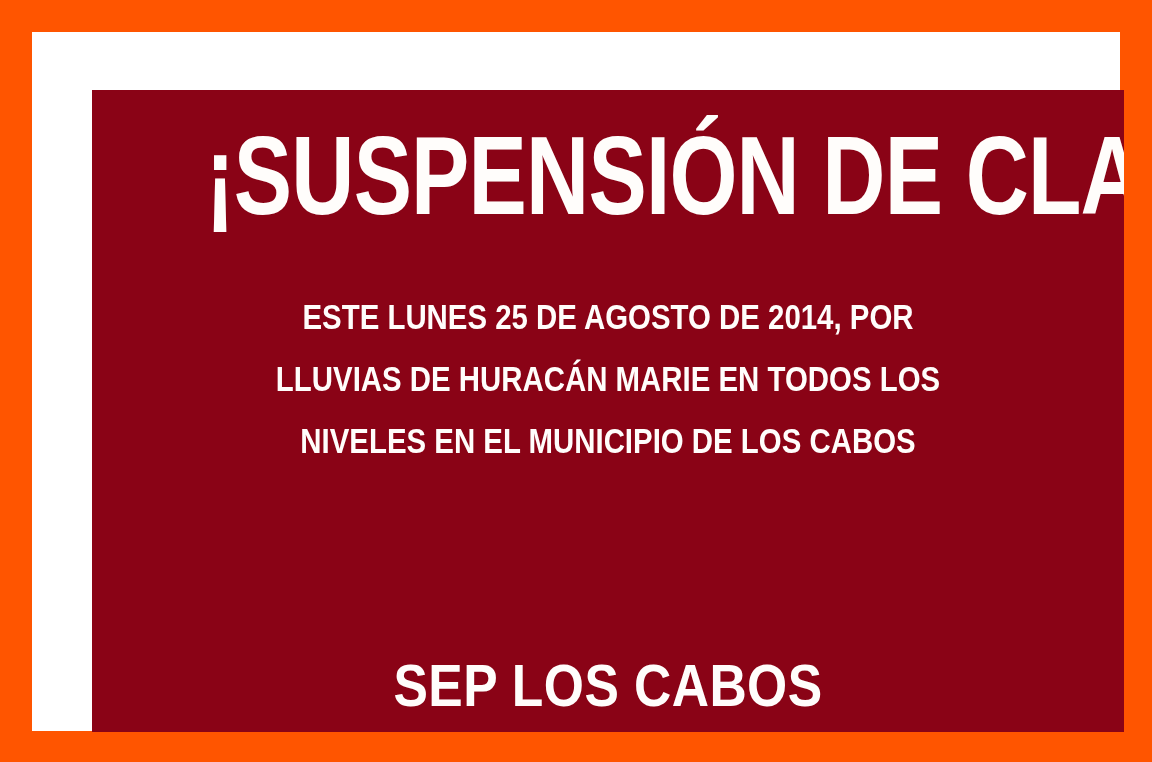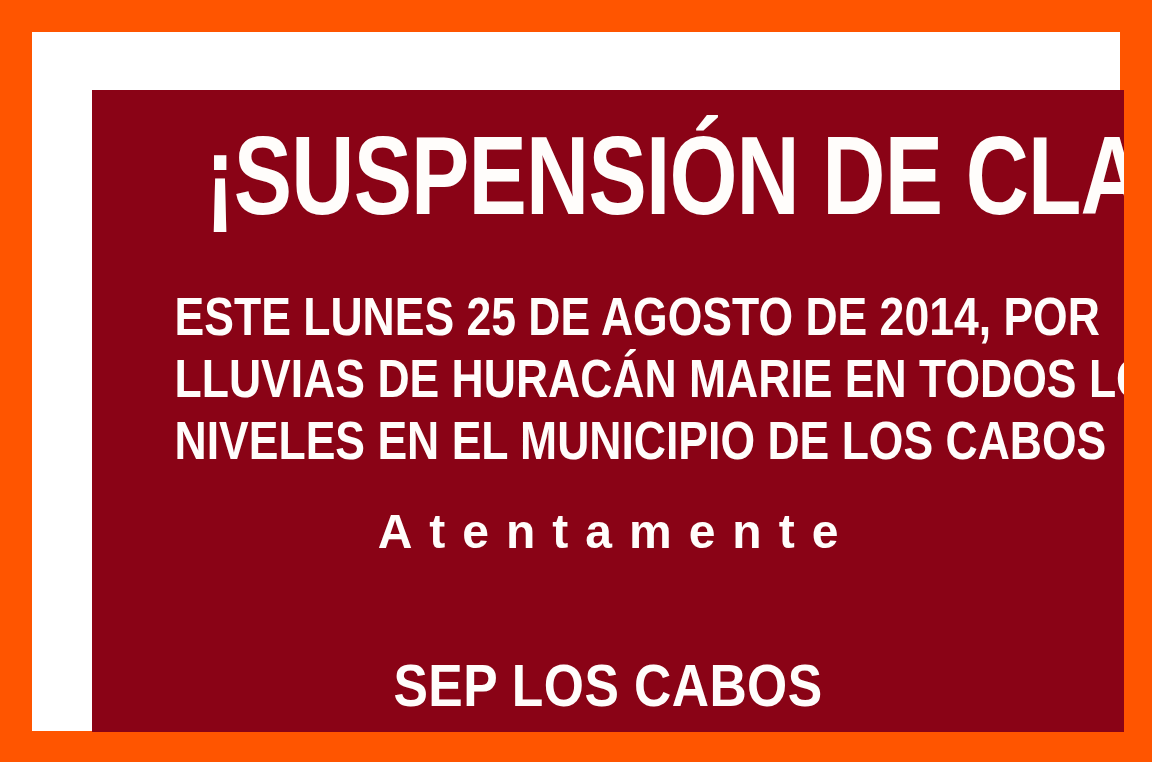--- a/index.html
+++ b/index.html
@@ -66,21 +66,21 @@
   
   .body-block {
     position: absolute;
     left: 0;
     top: 196px;
     width: 100%;
     text-align: center;
     color: #fffdfb;
     font-family: "Liberation Sans Narrow", "Liberation Sans", sans-serif;
     font-weight: bold;
-    font-size: 53px;
+    font-size: 35px;
     line-height: 62px;
     letter-spacing: 0px;
   }
   .body-line {
     white-space: nowrap;
     transform: scaleX(0.84);
     transform-origin: 50% 50%;
   }
 
   
@@ -126,19 +126,18 @@
     <div class="red-panel">
 
       <div class="headline">¡SUSPENSIÓN DE CLASES!</div>
 
       <div class="body-block">
         <div class="body-line">ESTE LUNES 25 DE AGOSTO DE 2014, POR</div>
         <div class="body-line">LLUVIAS DE HURACÁN MARIE EN TODOS LOS</div>
         <div class="body-line">NIVELES EN EL MUNICIPIO DE LOS CABOS</div>
       </div>
 
-      <div class="salutation">Atentamente</div>
 
       <div class="signature">SEP LOS CABOS</div>
 
     </div>
   </div>
 </div>
 
 </body></html>

